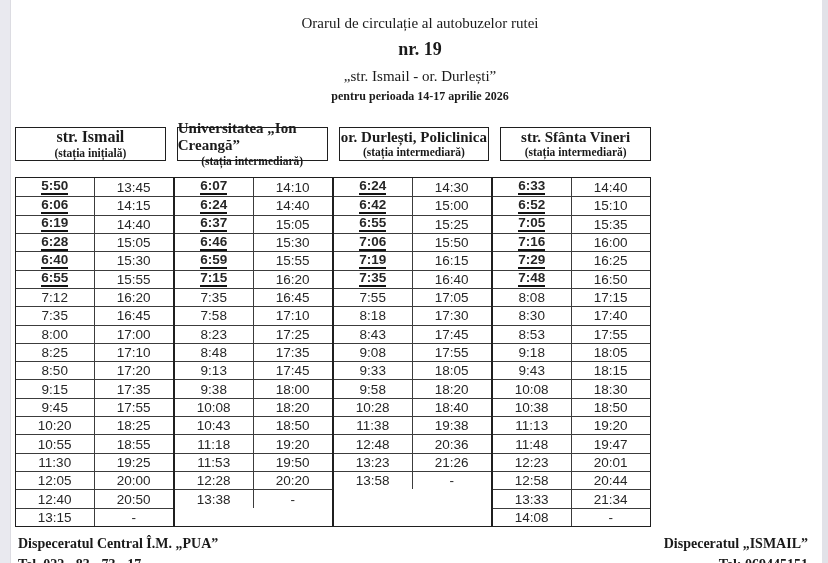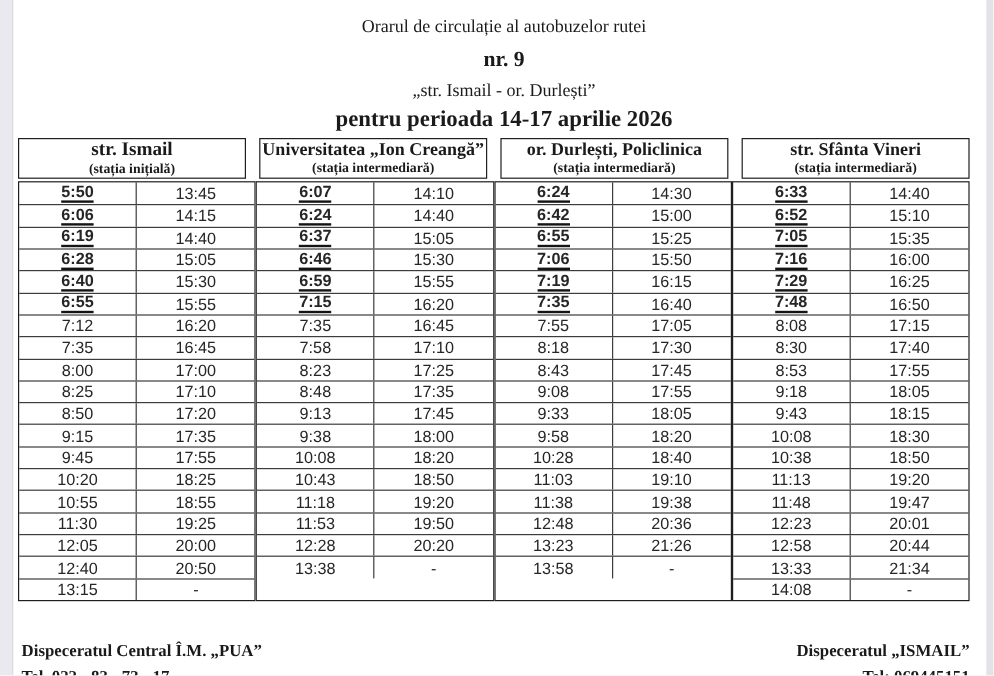--- a/index.html
+++ b/index.html
@@ -19,40 +19,40 @@
   }
   .edge-right {
     position: absolute; right: 0; top: 0; width: 6px; height: 563px;
     background: #e2e2e8;
   }
   .titles { padding-top: 16px; text-align: center; line-height: 1; padding-left: 12px; }
   .t1 { font-size: 15px; }
   .t2 { font-size: 18px; font-weight: 700; margin-top: 9px; }
   .t3 { font-size: 15px; margin-top: 11px; }
   .t4 { font-size: 13px; font-weight: 700; margin-top: 9px; }
-  .t5 { font-size: 19px; font-weight: 700; margin-top: 6px; }
-
-  .table-wrap { position: absolute; left: 15px; top: 115px; width: 793px; }
+  .t5 { font-size: 12px; font-weight: 700; margin-top: 6px; }
+
+  .table-wrap { position: absolute; left: 15px; top: 127px; width: 636px; }
   .header-row { display: flex; gap: 11px; height: 34px; }
   .hbox {
     flex: 1; border: 1.5px solid #1f1f1f;
     display: flex; flex-direction: column; justify-content: center; align-items: center;
     line-height: 1.15; background: #fff;
   }
   .hname { font-size: 15px; font-weight: 700; }
   .hbox:first-child .hname { font-size: 16px; }
   .htype { font-size: 11.5px; font-weight: 700; }
 
   .ora-band {
     margin-top: 3px; border: 1.2px solid #1f1f1f; height: 16px;
     display: flex; align-items: center; justify-content: center;
     font-size: 12.5px; font-weight: 700; font-style: italic;
   }
 
-  .data-row { margin-top: 2px; display: flex; height: 350px; }
+  .data-row { margin-top: 16px; display: flex; height: 350px; }
   .group {
     flex: 1; border: 1.8px solid #1f1f1f;
     display: grid; grid-template-rows: repeat(19, 1fr);
     background: #fff;
   }
   .trow { display: grid; grid-template-columns: 1fr 1fr; }
   .trow + .trow { border-top: 1px solid #3c3c3c; }
   .tcell {
     display: flex; align-items: center; justify-content: center;
     font-family: "Liberation Sans", sans-serif;
@@ -72,21 +72,21 @@
 </style>
 </head>
 <body>
 
 <div class="page">
   <div class="edge-left"></div>
   <div class="edge-right"></div>
 
   <div class="titles">
     <div class="t1">Orarul de circulație al autobuzelor rutei</div>
-    <div class="t2">nr. 9</div>
+    <div class="t2">nr. 19</div>
     <div class="t3">„str. Ismail - or. Durlești”</div>
     <div class="t5">pentru perioada 14-17 aprilie 2026</div>
   </div>
 
   <div class="table-wrap">
     <div class="header-row">
       <div class="hbox">
         <div class="hname">str. Ismail</div>
         <div class="htype">(stația inițială)</div>
       </div>
@@ -506,28 +506,20 @@
           <div class="trow">
             <div class="tcell">
               <span class="tv">10:28</span>
             </div>
             <div class="tcell">
               <span class="tv">18:40</span>
             </div>
           </div>
           <div class="trow">
             <div class="tcell">
-              <span class="tv">11:03</span>
-            </div>
-            <div class="tcell">
-              <span class="tv">19:10</span>
-            </div>
-          </div>
-          <div class="trow">
-            <div class="tcell">
               <span class="tv">11:38</span>
             </div>
             <div class="tcell">
               <span class="tv">19:38</span>
             </div>
           </div>
           <div class="trow">
             <div class="tcell">
               <span class="tv">12:48</span>
             </div>

